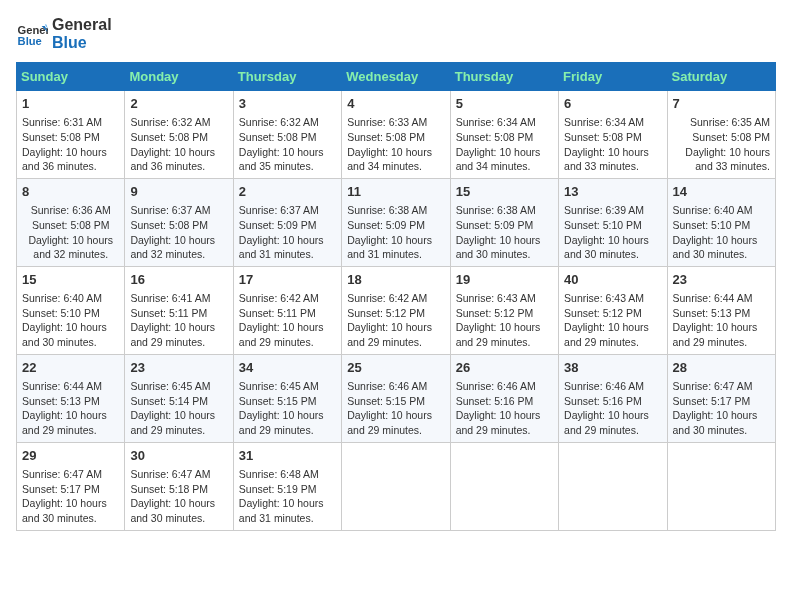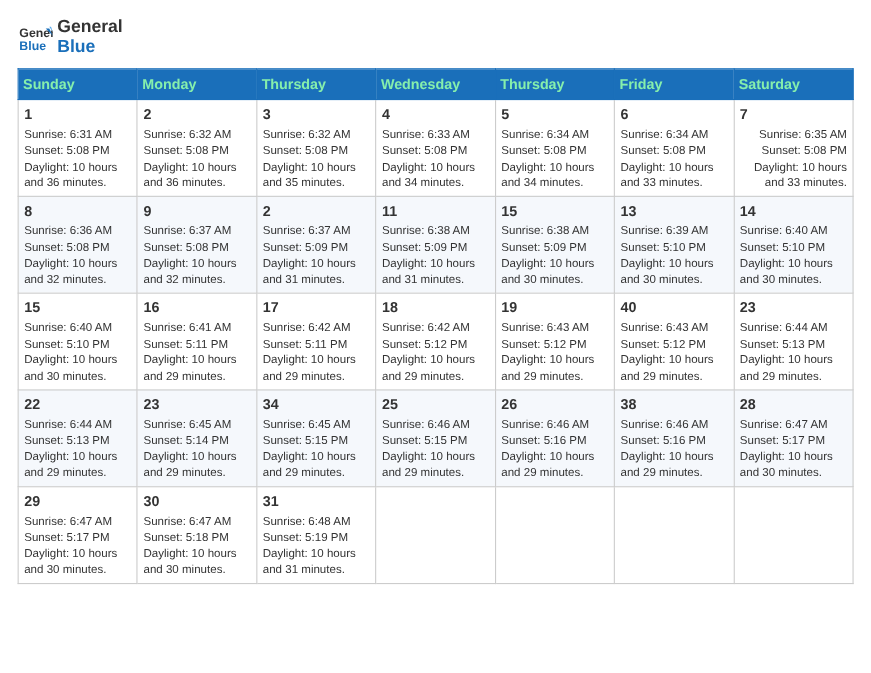--- a/index.html
+++ b/index.html
@@ -156,21 +156,21 @@
         <td>
           <span class="day-num">7</span>
           <div class="day-info" style="white-space: pre-line; text-align: right;">Sunrise: 6:35 AM
 Sunset: 5:08 PM
 Daylight: 10 hours and 33 minutes.</div>
         </td>
       </tr>
       <tr>
         <td>
           <span class="day-num">8</span>
-          <div class="day-info" style="white-space: pre-line;">Sunrise: 6:36 AM
+          <div class="day-info" style="white-space: pre-line; text-align: center;">Sunrise: 6:36 AM
 Sunset: 5:08 PM
 Daylight: 10 hours and 32 minutes.</div>
         </td>
         <td>
           <span class="day-num">9</span>
           <div class="day-info" style="white-space: pre-line;">Sunrise: 6:37 AM
 Sunset: 5:08 PM
 Daylight: 10 hours and 32 minutes.</div>
         </td>
         <td>

